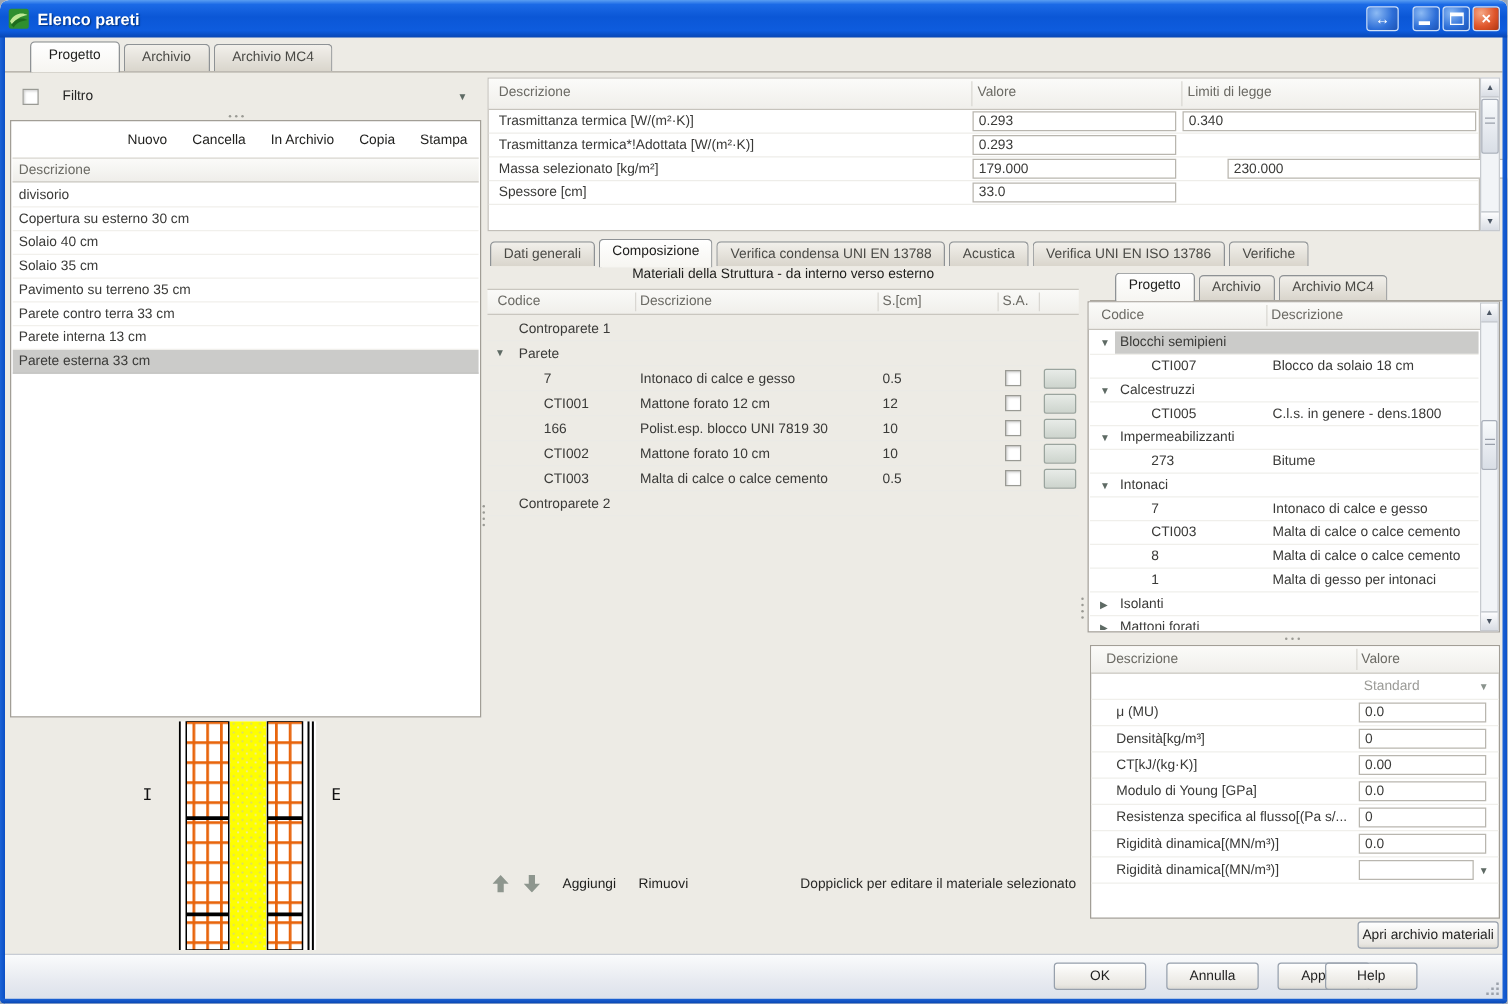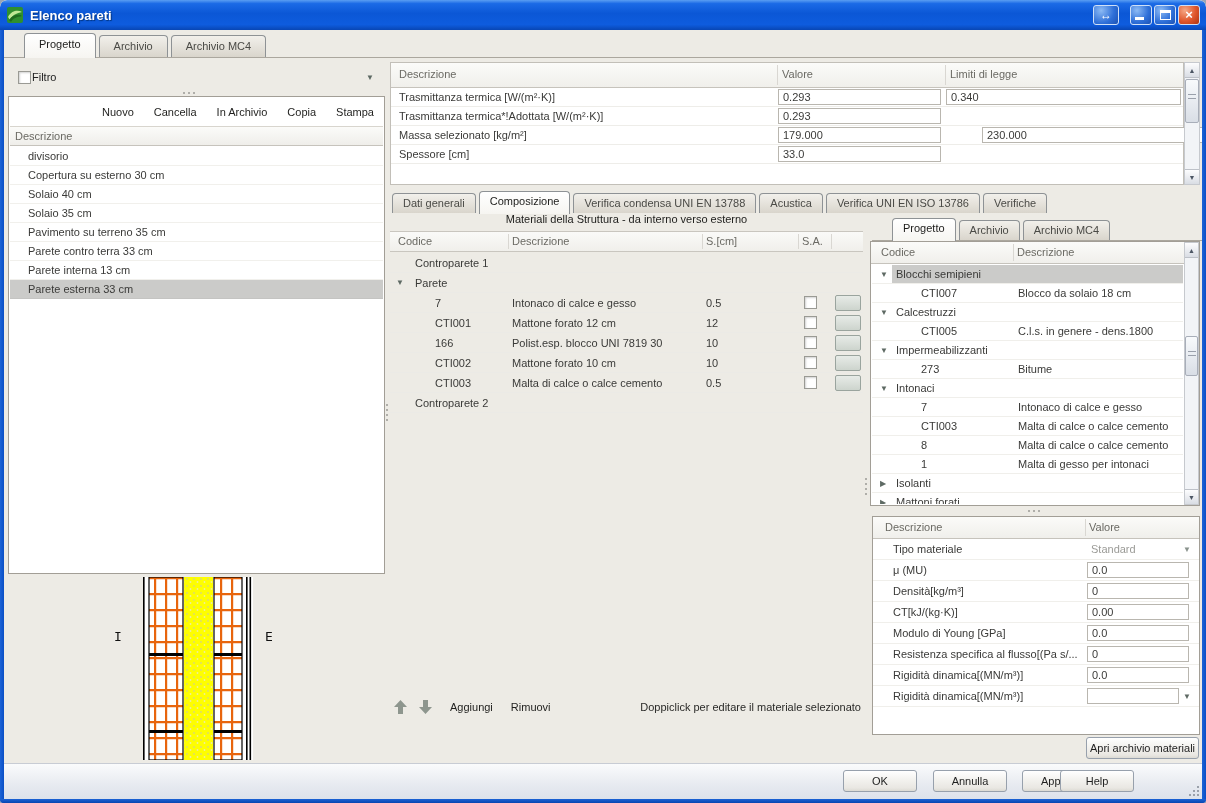--- a/index.html
+++ b/index.html
@@ -34,32 +34,32 @@
     border-bottom:1px solid #ABA79E;padding-left:20px;display:flex;gap:3px;align-items:flex-end;}
   .tab{height:22px;padding:4px 14px 0;background:linear-gradient(#F2F0EB,#D9D5CC);
     border:1px solid #8E9295;border-bottom:none;border-radius:4px 4px 0 0;color:#4A4A46;white-space:nowrap;}
   .tab.active{height:25px;margin-bottom:-1px;background:linear-gradient(#FFFFFF,#F6F5F1);color:#1d1d1b;}
   .dtabs .tab,.atabs .tab{padding:3px 10px 0;height:20px;}
   .dtabs .tab.active,.atabs .tab.active{height:23px;}
   
   .filtro-bar{position:absolute;left:8px;top:64px;width:376px;height:26px;display:flex;align-items:center;}
   .cb{width:13px;height:13px;background:#fff;border:1px solid #9A9A94;
     box-shadow:inset 1px 1px 2px rgba(0,0,0,.18);margin-left:10px;}
-  .filtro-bar .lbl{margin-left:1px;color:#222;}
+  .filtro-bar .lbl{margin-left:19px;color:#222;}
   .drop-arrow{margin-left:auto;margin-right:10px;font-size:8px;color:#5E6A64;}
   .list-frame{position:absolute;left:8px;top:96px;width:377px;height:478px;background:#fff;
     border:1px solid #A29E96;}
   .list-toolbar{position:absolute;left:1px;right:1px;top:4px;height:22px;display:flex;
     justify-content:flex-end;align-items:center;gap:20px;padding-right:9px;}
   .tbtn{color:#1f1f1d;white-space:nowrap;}
   .list-header{position:absolute;left:1px;right:1px;top:29px;height:20px;line-height:19px;
     background:linear-gradient(#FBFBF9,#EFEEEA);border-top:1px solid #D8D5CE;
     border-bottom:1px solid #C6C3BC;color:#6B6A64;padding-left:5px;}
   .list-rows{position:absolute;left:1px;right:1px;top:50px;bottom:1px;overflow:hidden;}
-  .lrow{height:19px;line-height:19px;padding-left:18px;border-bottom:1px solid #F1F0EC;color:#3A3A38;white-space:nowrap;}
+  .lrow{height:19px;line-height:19px;padding-left:5px;border-bottom:1px solid #F1F0EC;color:#3A3A38;white-space:nowrap;}
   .lrow.selected{background:#CBCBC9;border-bottom-color:#C4C4C2;}
   
   .wall-svg{position:absolute;left:143px;top:577px;}
   .wall-lbl{position:absolute;font-family:"DejaVu Sans Mono",monospace;font-size:13px;color:#111;}
   
   .ttable{position:absolute;left:390px;top:62px;width:794px;height:123px;background:#fff;
     border:1px solid #C2BFB8;}
   .ttable .thead{position:relative;height:25px;background:linear-gradient(#FBFBF9,#F0EFEB);
     border-bottom:1px solid #C6C3BC;color:#6B6A64;}
   .ttable .thead span{position:absolute;top:5px;}
@@ -433,21 +433,20 @@
     </div>
 
   <div class="props-frame">
     <div class="props-head">
       <span style="left:12px;">Descrizione</span>
       <span style="left:216px;">Valore</span>
       <i class="vsep" style="left:212px;"></i>
     </div>
     <div id="props-rows">
         <div class="prow">
-          <span class="plabel">Tipo materiale</span>
           <span class="sel-dis">Standard</span>
           <span class="parr">▼</span>
         </div>
         <div class="prow">
           <span class="plabel">μ (MU)</span>
           <div class="ibox">0.0</div>
         </div>
         <div class="prow">
           <span class="plabel">Densità[kg/m³]</span>
           <div class="ibox">0</div>

